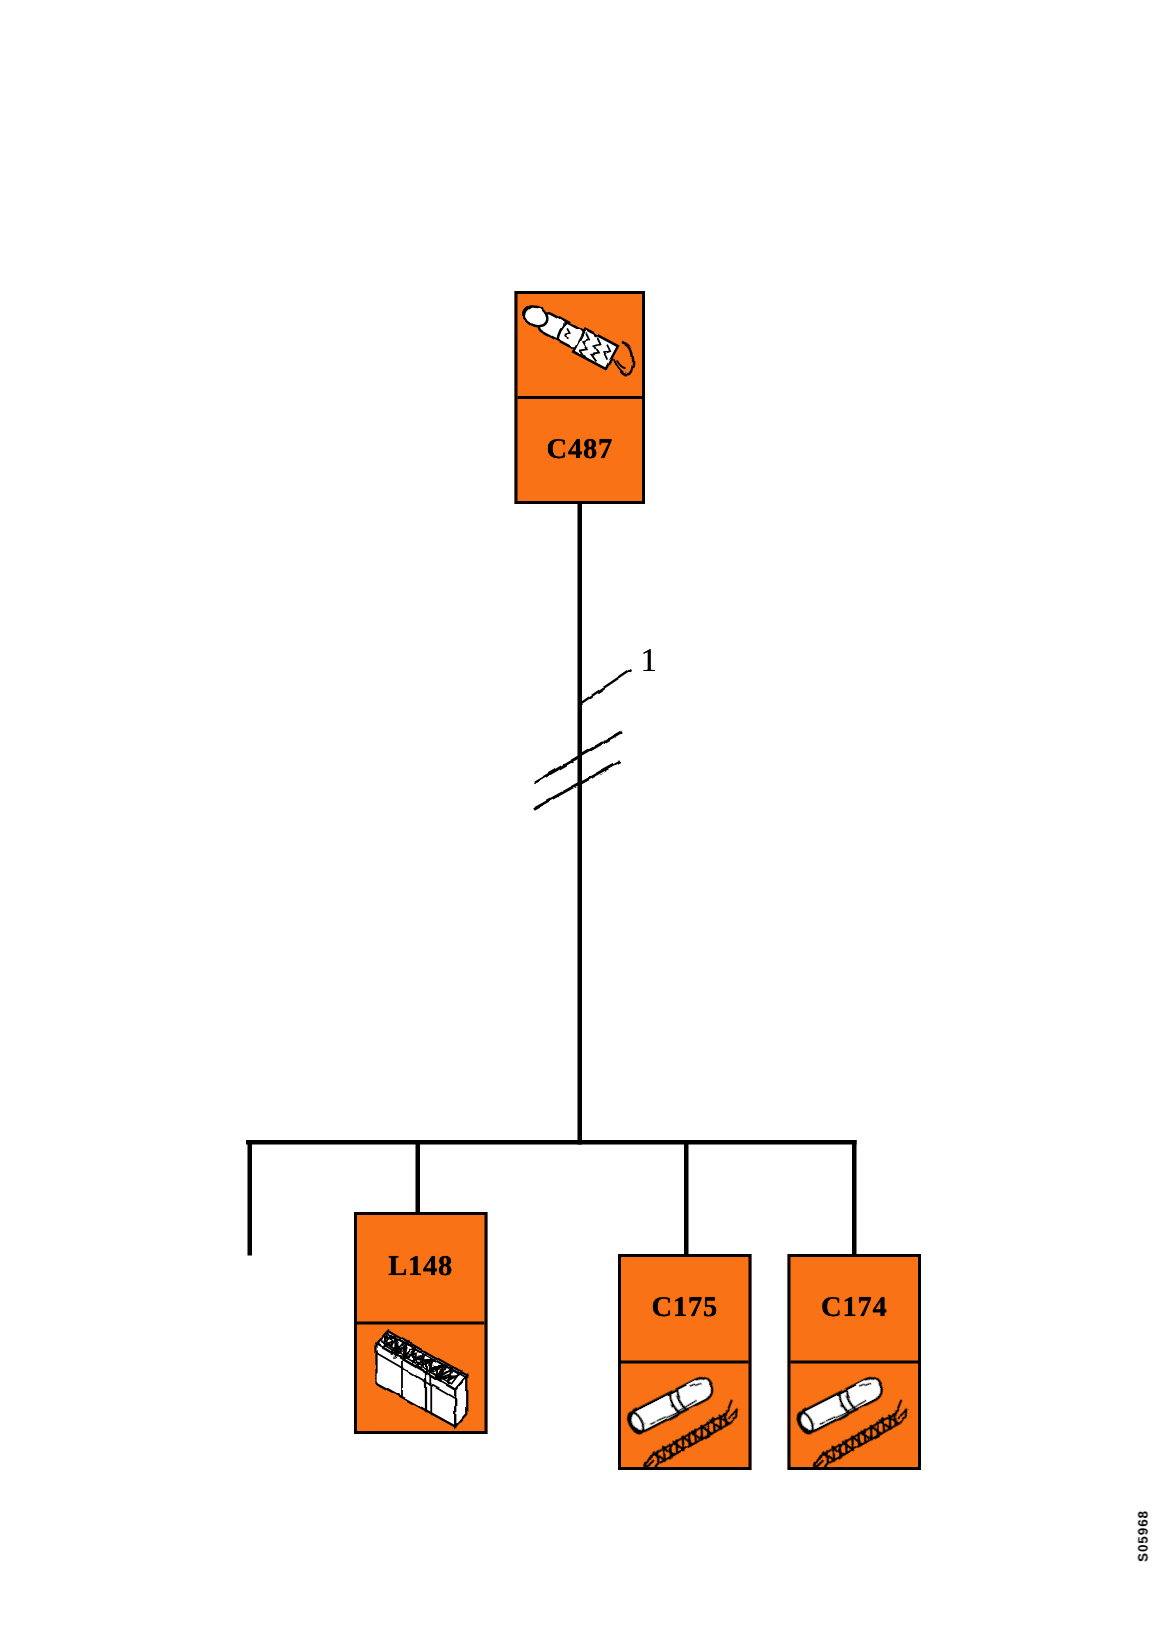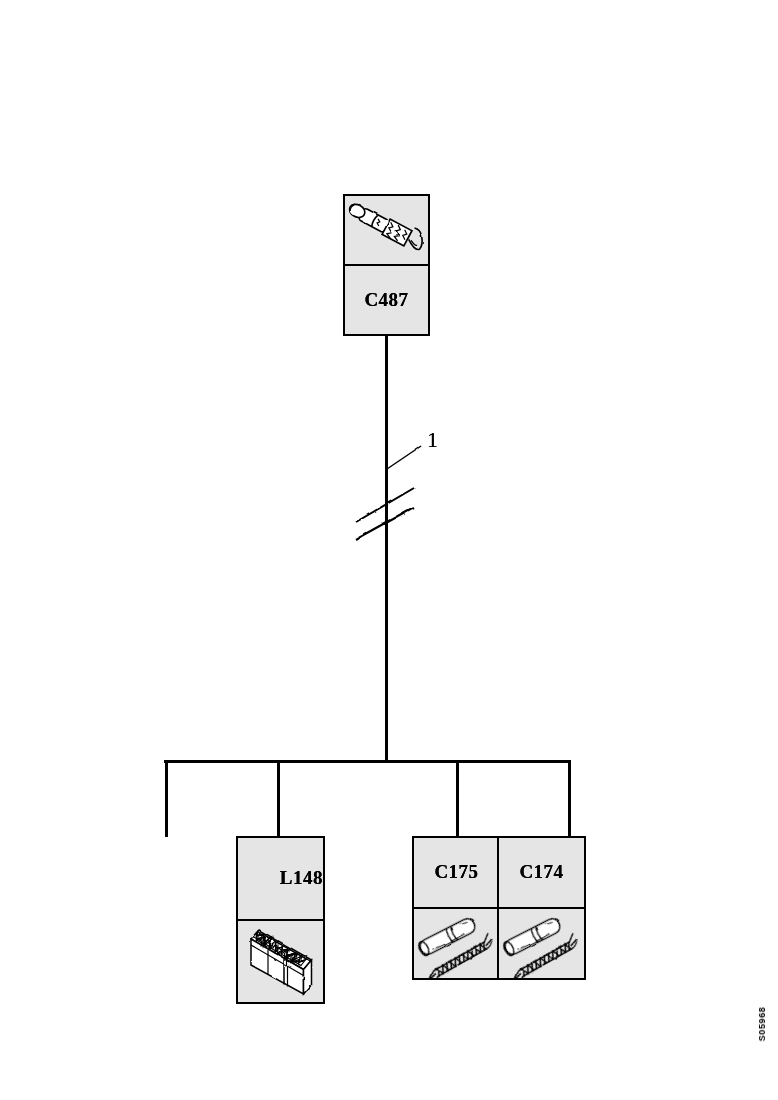--- a/index.html
+++ b/index.html
@@ -1,19 +1,19 @@
 <!DOCTYPE html>
 <html><head>
 <meta charset="utf-8">
 <style>
   html,body{margin:0;padding:0;}
   body{width:778px;height:1100px;background:#ffffff;position:relative;overflow:hidden;
        font-family:"Liberation Serif",serif;color:#000;}
   .stage{position:absolute;left:0;top:0;width:778px;height:1100px;background:#ffffff;}
-  .node{position:absolute;border:2px solid #000;background:#e5e5e5;box-sizing:border-box;
+  .node{position:absolute;border:2px solid #000;background:#f97316;box-sizing:border-box;
         display:flex;flex-direction:column;}
   .cell{flex:1 1 0;position:relative;display:flex;align-items:center;justify-content:center;overflow:hidden;}
   .cell.split{border-top:2px solid #000;}
   .node-label{font-weight:bold;font-size:19px;letter-spacing:0.5px;line-height:1;
               transform:translateY(-1px);text-shadow:0 0 0.5px #000;filter:blur(0.12px);}
   .wire{position:absolute;background:#000;}
   .illus{width:100%;height:100%;display:block;}
   .callout{position:absolute;font-size:22px;font-weight:400;line-height:1;
            text-shadow:0 0 0.4px #000;filter:blur(0.12px);}
   .doc-code{position:absolute;font-family:"Liberation Sans",sans-serif;font-size:9px;
@@ -121,21 +121,21 @@
       <svg class="illus" viewBox="0 0 83 69" preserveAspectRatio="xMidYMid meet" aria-hidden="true">
         <use href="#sk-conn"></use>
       </svg>
     </div>
     <div class="cell split">
       <span class="node-label">C487</span>
     </div>
   </div>
 
 
-  <div class="node" style="left:236px;top:836px;width:89px;height:168px;align-items:flex-end;">
+  <div class="node" style="left:236px;top:808px;width:89px;height:148px;">
     <div class="cell">
       <span class="node-label">L148</span>
     </div>
     <div class="cell split">
       <svg class="illus" viewBox="0 0 85 69" preserveAspectRatio="xMidYMid meet" aria-hidden="true">
         <use href="#sk-relay"></use>
       </svg>
     </div>
   </div>
 
@@ -143,21 +143,21 @@
     <div class="cell">
       <span class="node-label">C175</span>
     </div>
     <div class="cell split">
       <svg class="illus" viewBox="0 0 85 69" preserveAspectRatio="xMidYMid meet" aria-hidden="true">
         <use href="#sk-cyl"></use>
       </svg>
     </div>
   </div>
 
-  <div class="node" style="left:497px;top:836px;width:89px;height:144px;">
+  <div class="node" style="left:525px;top:836px;width:89px;height:144px;">
     <div class="cell">
       <span class="node-label">C174</span>
     </div>
     <div class="cell split">
       <svg class="illus" viewBox="0 0 85 69" preserveAspectRatio="xMidYMid meet" aria-hidden="true">
         <use href="#sk-cyl"></use>
       </svg>
     </div>
   </div>
 

